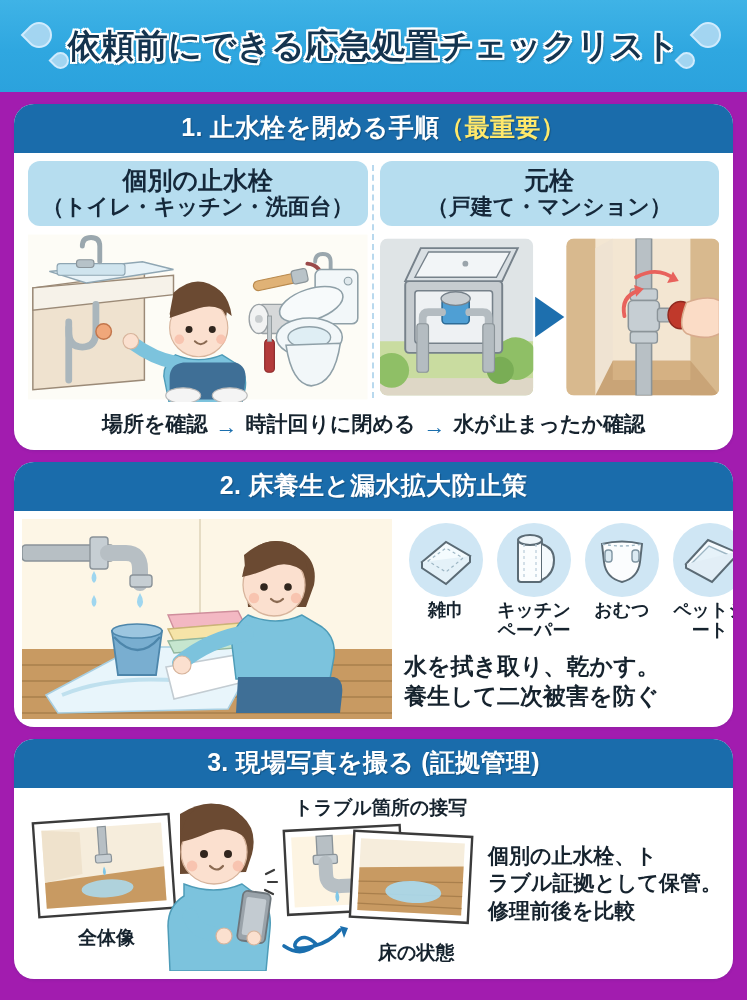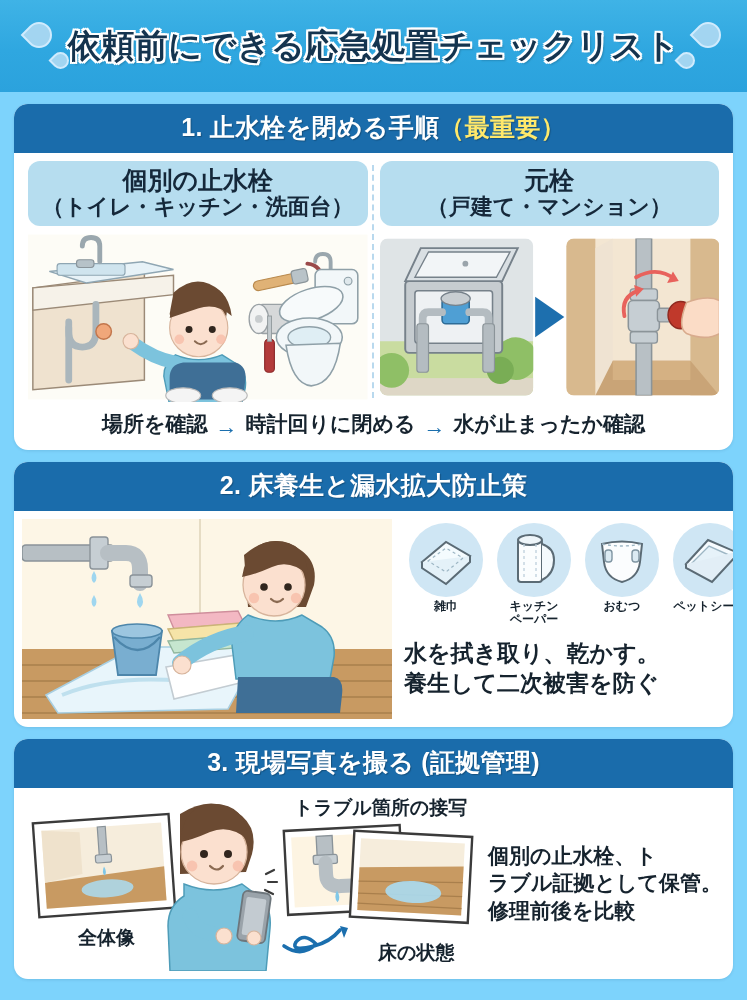--- a/index.html
+++ b/index.html
@@ -5,21 +5,21 @@
   * { box-sizing: border-box; margin: 0; padding: 0; }
   html, body {
     width: 747px; height: 1000px;
     font-family: "Liberation Sans", "DejaVu Sans", sans-serif;
     background: #cfe7f7;
     overflow: hidden;
   }
   .page {
     position: relative;
     width: 747px; height: 1000px;
-    background: #7dd3fc;
+    background: #a21caf;
   }
 
   
   .title-banner {
     position: relative;
     height: 92px;
     background: linear-gradient(180deg, #3fb3e6 0%, #2fa7e0 55%, #2ba2dd 100%);
     display: flex;
     align-items: center;
     justify-content: center;
@@ -47,21 +47,21 @@
   .drop.small { width: 17px; height: 17px; border-radius: 0 50% 50% 50%; transform: rotate(-45deg); }
   .d1 { left: 26px; top: 22px; }
   .d2 { left: 52px; top: 52px; }
   .d3 { right: 26px; top: 22px; }
   .d4 { right: 52px; top: 52px; }
 
   
   .stack { padding: 12px 14px 14px 14px; display: flex; flex-direction: column; gap: 12px; }
   .card {
     background: #ffffff;
-    border-radius: 14px;
+    border-radius: 20px;
     overflow: hidden;
     box-shadow: 0 1px 3px rgba(20,60,90,.12);
   }
   .card-head {
     background: #1a6cab;
     color: #fff;
     text-align: center;
     font-size: 25px;
     font-weight: bold;
     padding: 7px 6px 9px 6px;
@@ -105,21 +105,21 @@
   .sec2-left { width: 370px; }
   .sec2-right { flex: 1; padding: 4px 2px 0 4px; }
   .supplies { display: flex; justify-content: space-between; gap: 4px; }
   .supply { width: 84px; text-align: center; }
   .supply-circle {
     width: 74px; height: 74px; margin: 0 auto;
     background: #cfe6f4; border-radius: 50%;
     display: flex; align-items: center; justify-content: center;
   }
   .supply-label {
-    margin-top: 3px; font-size: 12px; font-weight: bold; color: #16232e;
+    margin-top: 3px; font-size: 18px; font-weight: bold; color: #16232e;
     line-height: 1.12;
   }
   .sec2-copy {
     margin-top: 12px; font-size: 23px; font-weight: bold;
     color: #16232e; line-height: 1.3; text-align: left;
   }
 
   
   .sec3 { display: flex; gap: 6px; align-items: center; }
   .sec3-left { width: 460px; position: relative; height: 175px; }

